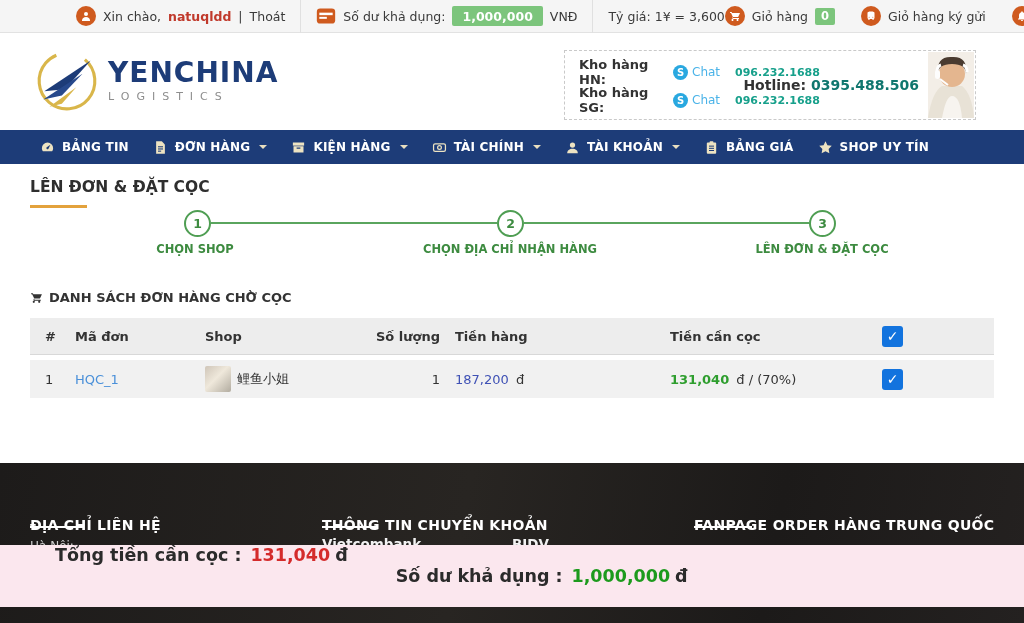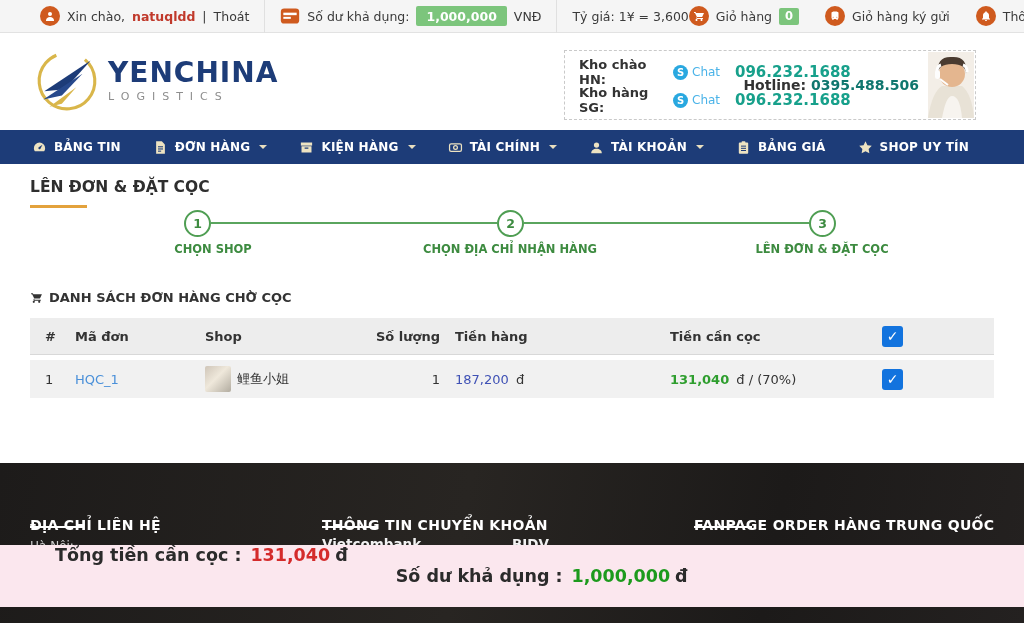--- a/index.html
+++ b/index.html
@@ -4,21 +4,21 @@
 <style>
   * { margin:0; padding:0; box-sizing:border-box; }
   html,body { width:1024px; height:623px; }
   body { font-family:"DejaVu Sans","Liberation Sans",sans-serif; background:#fff; }
   #app { position:relative; width:1024px; height:623px; overflow:hidden; background:#fff; }
 
   
   .topbar { position:absolute; top:0; left:0; right:0; height:33px; background:#f5f5f5;
             border-bottom:1px solid #e2e2e2; display:flex; align-items:center;
             font-size:12.5px; color:#3a3a3a; }
-  .topbar-left { display:flex; align-items:center; height:100%; padding-left:40px; }
+  .topbar-left { display:flex; align-items:center; height:100%; padding-left:40px;margin-left:36px; }
   .tb-item { display:flex; align-items:center; gap:7px; white-space:nowrap; }
   .tb-div { width:1px; height:33px; background:#e0e0e0; margin:0 15px; }
   .topbar-right { margin-left:auto; display:flex; align-items:center; gap:26px; padding-right:42px; }
   .icon-circle { width:20px; height:20px; border-radius:50%; background:#cf5a1e; display:flex;
                  align-items:center; justify-content:center; flex:none; }
   .icon-circle svg { width:12px; height:12px; }
   .card-icon { width:20px; height:20px; flex:none; }
   .username { color:#c0392b; font-weight:bold; }
   .badge { background:#7cc57c; color:#fff; font-weight:bold; font-size:11.5px;
            padding:1.5px 6px; border-radius:2px; text-align:center; }
@@ -32,29 +32,29 @@
   .logo-title { font-size:28px; font-weight:bold; color:#1d3c78; letter-spacing:1px; line-height:1; }
   .logo-subtitle { font-size:11px; color:#8d8d8d; letter-spacing:7px; margin-top:3px; }
   .contact-box { position:absolute; right:48px; top:16px; width:412px; height:70px;
                  border:1px dashed #c9c9c9; padding:11px 0 11px 14px; }
   .wh-row { display:flex; align-items:center; font-size:13px; height:20px; margin-bottom:8px; }
   .wh-label { font-weight:bold; color:#333; width:94px; }
   .skype-chip { display:flex; align-items:center; gap:4px; color:#4ab3e8; font-size:12px; width:62px; }
   .skype-icon { width:15px; height:15px; border-radius:50%; background:#29a8e0; color:#fff;
                 display:flex; align-items:center; justify-content:center; flex:none; }
   .skype-icon::after { content:"S"; font-size:10px; font-weight:bold; }
-  .wh-phone { color:#17a08b; font-weight:bold; font-size:15px; }
+  .wh-phone { color:#17a08b; font-weight:bold; font-size:11px; }
   .hotline { position:absolute; right:56px; top:50%; transform:translateY(-50%);
              font-size:14px; font-weight:bold; color:#333; white-space:nowrap; }
   .hotline-number { color:#0f766e; }
   .agent-img { position:absolute; right:1px; top:1px; width:46px; height:66px; }
 
   
   .nav { position:absolute; top:130px; left:0; right:0; height:34px; background:#1d3c78;
-         display:flex; align-items:center; gap:32px; padding-left:32px; }
+         display:flex; align-items:center; gap:24px; padding-left:40px; }
   .nav-item { display:flex; align-items:center; gap:7px; color:#fff; font-size:12px;
               font-weight:bold; letter-spacing:.2px; white-space:nowrap; }
   .nav-item svg { width:15px; height:15px; flex:none; }
   .caret { width:0; height:0; border-left:4px solid transparent; border-right:4px solid transparent;
            border-top:4px solid #e9dfc0; margin-left:2px; }
 
   
   .page-title { position:absolute; left:30px; top:178px; font-size:15.5px; font-weight:bold; color:#2e2e2e; }
   .title-underline { position:absolute; left:30px; top:205px; width:57px; height:3px; background:#e3a23c; }
   .step-line { position:absolute; top:222px; height:2px; background:#5aa55e; }
@@ -181,21 +181,21 @@
         <path d="M9 50 L47 25 L27 46 Z" fill="#27498c"></path>
         <path d="M15 57 L41 38 L27 54 Z" fill="#d9b64a"></path>
       </svg>
       <div>
         <div class="logo-title">YENCHINA</div>
         <div class="logo-subtitle">LOGISTICS</div>
       </div>
     </div>
     <div class="contact-box">
       <div class="wh-row">
-        <span class="wh-label">Kho chào HN:</span>
+        <span class="wh-label">Kho hàng HN:</span>
         <span class="skype-chip">
           <span class="skype-icon"></span>
           <span>Chat</span>
         </span>
         <span class="wh-phone">096.232.1688</span>
       </div>
       <div class="wh-row">
         <span class="wh-label">Kho hàng SG:</span>
         <span class="skype-chip">
           <span class="skype-icon"></span>
@@ -281,21 +281,21 @@
   </div>
 
   <div class="page-title">LÊN ĐƠN &amp; ĐẶT CỌC</div>
   <div class="title-underline"></div>
 
   <div class="step-line" style="left:211px;width:286px;"></div>
   <div class="step-line" style="left:524px;width:285px;"></div>
   <div class="step-circle" style="left:184px;">1</div>
   <div class="step-circle" style="left:497px;">2</div>
   <div class="step-circle" style="left:809px;">3</div>
-  <div class="step-label" style="left:63px;text-align:center;">CHỌN SHOP</div>
+  <div class="step-label" style="left:45px;text-align:center;">CHỌN SHOP</div>
   <div class="step-label" style="left:360px;">CHỌN ĐỊA CHỈ NHẬN HÀNG</div>
   <div class="step-label" style="left:672px;">LÊN ĐƠN &amp; ĐẶT CỌC</div>
 
   <div class="section-heading">
     <svg viewBox="0 0 24 24" fill="#333">
         <path d="M7 18c-1.1 0-2 .9-2 2s.9 2 2 2 2-.9 2-2-.9-2-2-2zm10 0c-1.1 0-2 .9-2 2s.9 2 2 2 2-.9 2-2-.9-2-2-2zM7.2 14h9.9c.8 0 1.4-.4 1.7-1.1L22 6H6.2L5.3 4H2v2h2l3.6 7.6-.8 1.4c-.7 1.3.2 3 1.7 3H20v-2H8.4z"></path>
       </svg>
     <span>DANH SÁCH ĐƠN HÀNG CHỜ CỌC</span>
   </div>
 

